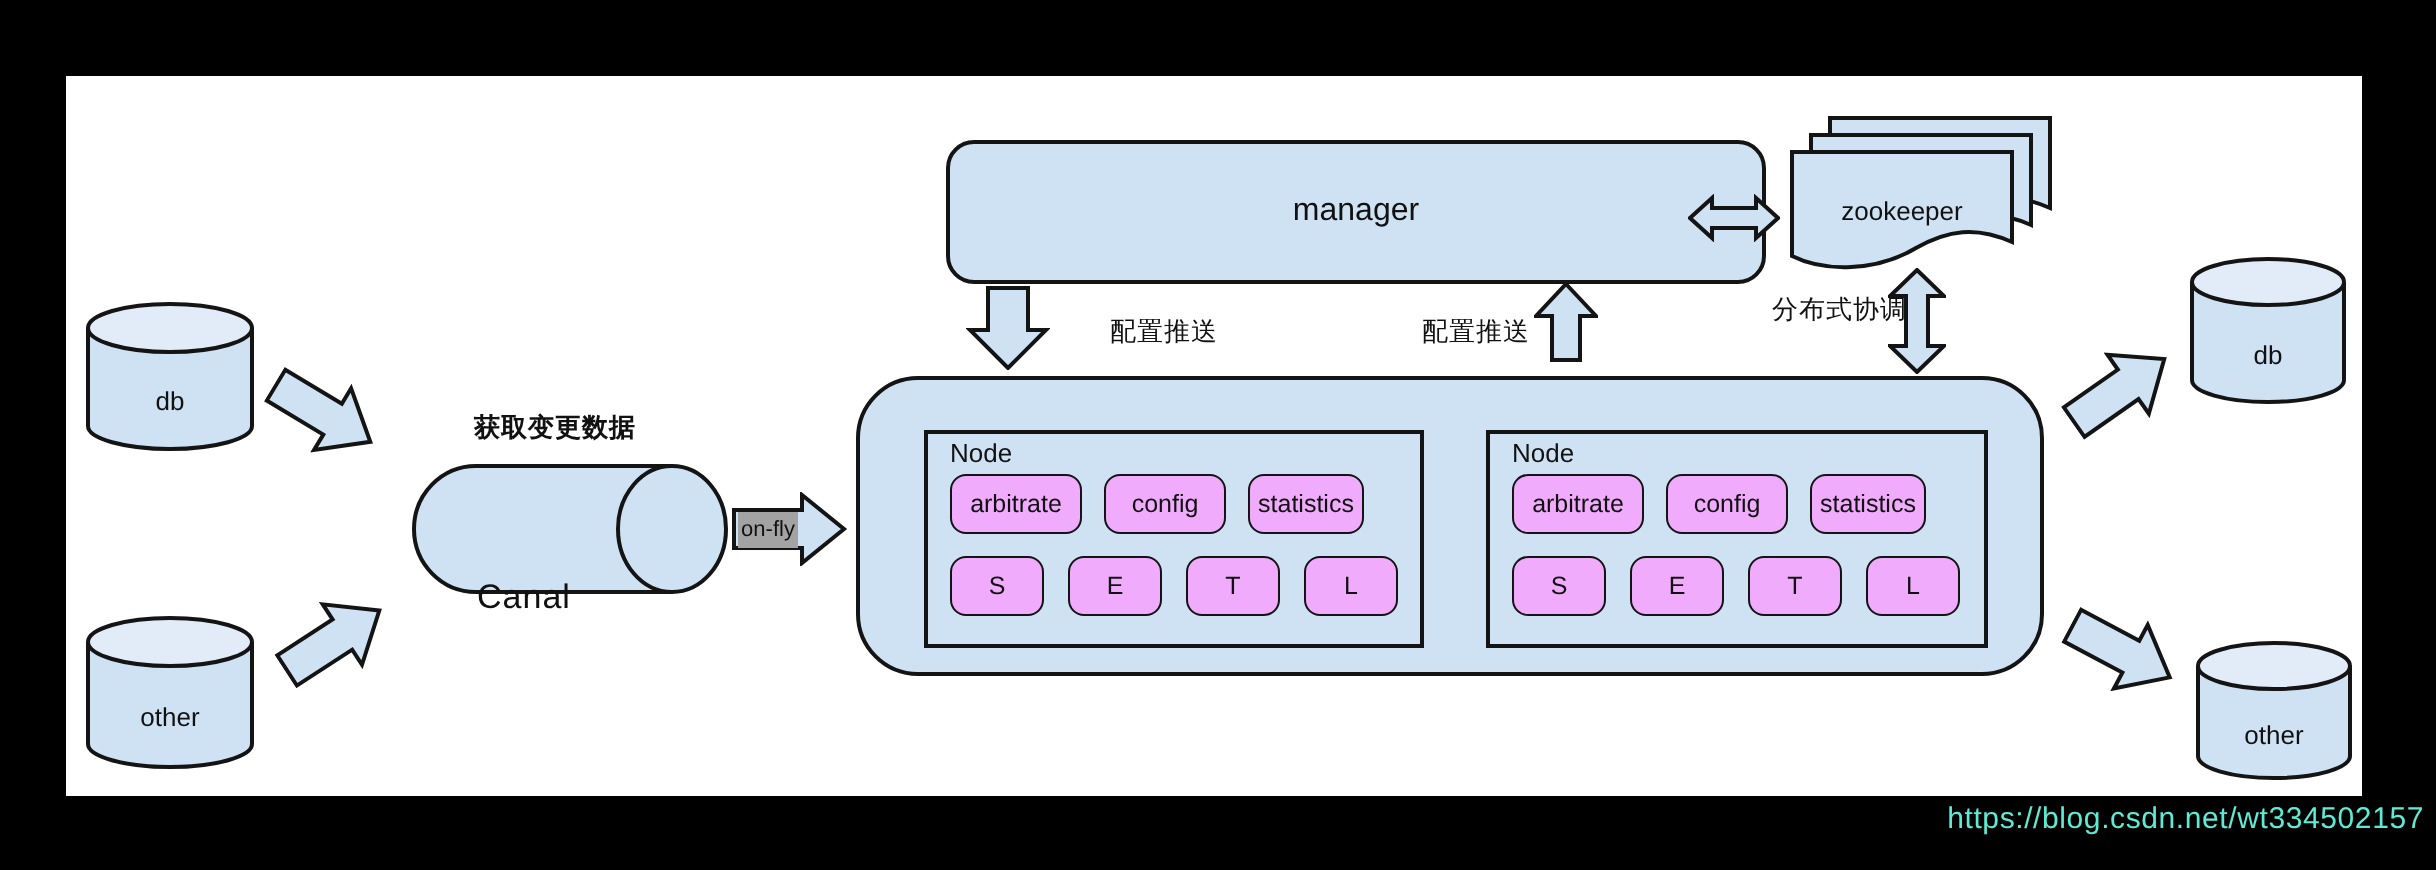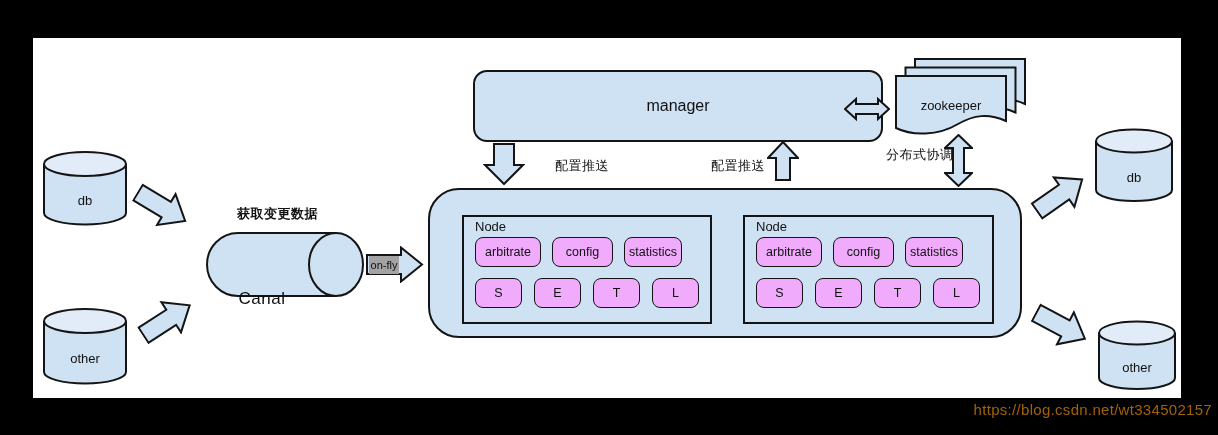--- a/index.html
+++ b/index.html
@@ -45,21 +45,21 @@
   }
   .w-arb{width:66px;} .w-cfg{width:61px;text-align:right;} .w-sta{width:58px;} .w-stg{width:47px;}
 
   .zh{font-size:13px;letter-spacing:.5px;white-space:nowrap;}
 
   .onfly-lbl{
     position:absolute;left:369px;top:256px;width:30px;height:18px;background:#a3a3a3;
     font-size:11px;display:flex;align-items:center;justify-content:center;
   }
   .watermark{
-    position:absolute;right:6px;top:401px;font-size:15px;color:#a16207;letter-spacing:.3px;
+    position:absolute;right:6px;top:401px;font-size:15px;color:#5eead4;letter-spacing:.3px;
   }
 </style>
 </head>
 <body>
 
 <div class="stage">
   <div class="paper"></div>
 
   <div class="cyl" style="left:42px;top:150px;width:86px;height:76px;">
     <svg width="86" height="76" viewBox="0 0 86 76">

